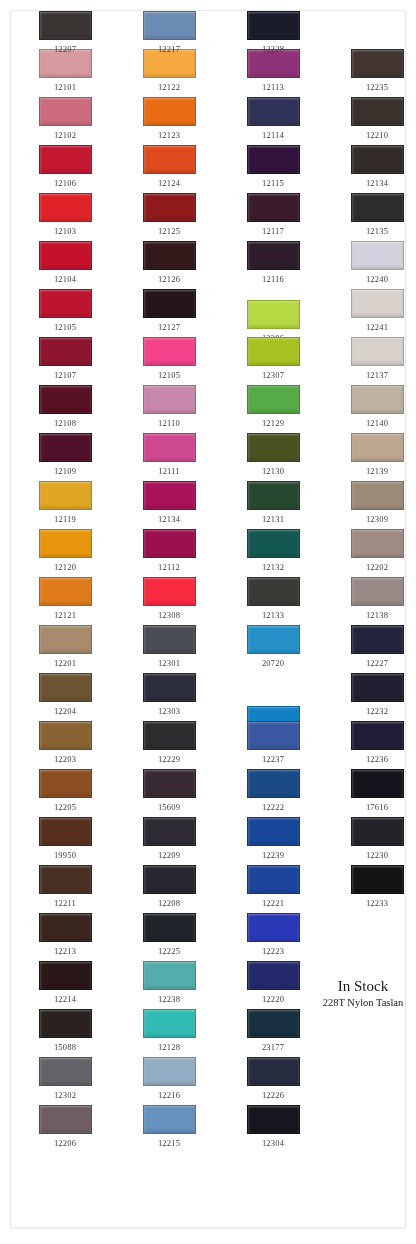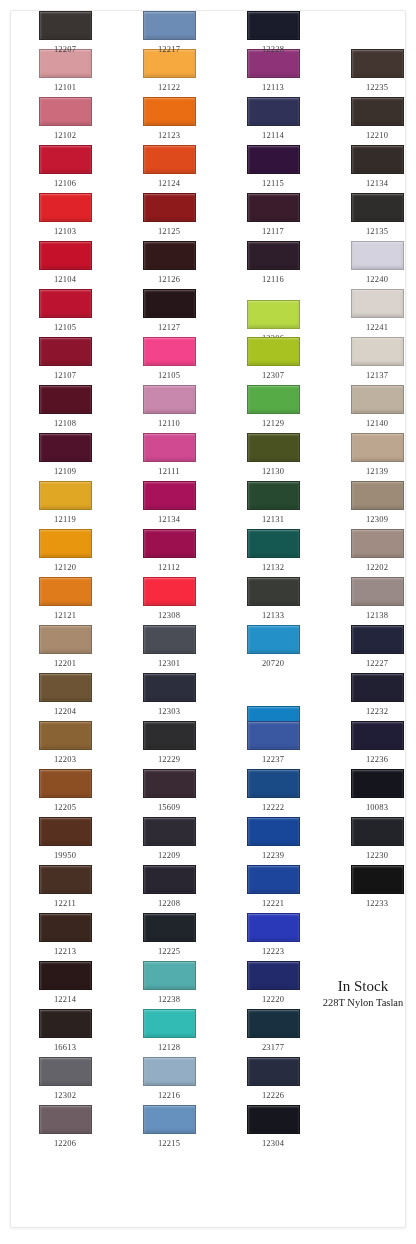--- a/index.html
+++ b/index.html
@@ -332,21 +332,21 @@
       <div class="swatch-cell" style="left: 128px; top: 758px;">
         <div class="swatch-chip" style="background: rgb(58, 42, 51); width: 53px; height: 29px;"></div>
         <div class="swatch-label">15609</div>
       </div>
       <div class="swatch-cell" style="left: 232px; top: 758px;">
         <div class="swatch-chip" style="background: rgb(27, 75, 134); width: 53px; height: 29px;"></div>
         <div class="swatch-label">12222</div>
       </div>
       <div class="swatch-cell" style="left: 336px; top: 758px;">
         <div class="swatch-chip" style="background: rgb(21, 21, 30); width: 53px; height: 29px;"></div>
-        <div class="swatch-label">10083</div>
+        <div class="swatch-label">17616</div>
       </div>
       <div class="swatch-cell" style="left: 24px; top: 806px;">
         <div class="swatch-chip" style="background: rgb(87, 48, 31); width: 53px; height: 29px;"></div>
         <div class="swatch-label">19950</div>
       </div>
       <div class="swatch-cell" style="left: 128px; top: 806px;">
         <div class="swatch-chip" style="background: rgb(46, 43, 53); width: 53px; height: 29px;"></div>
         <div class="swatch-label">12209</div>
       </div>
       <div class="swatch-cell" style="left: 232px; top: 806px;">
@@ -392,21 +392,21 @@
       <div class="swatch-cell" style="left: 128px; top: 950px;">
         <div class="swatch-chip" style="background: rgb(82, 173, 172); width: 53px; height: 29px;"></div>
         <div class="swatch-label">12238</div>
       </div>
       <div class="swatch-cell" style="left: 232px; top: 950px;">
         <div class="swatch-chip" style="background: rgb(34, 42, 108); width: 53px; height: 29px;"></div>
         <div class="swatch-label">12220</div>
       </div>
       <div class="swatch-cell" style="left: 24px; top: 998px;">
         <div class="swatch-chip" style="background: rgb(43, 34, 32); width: 53px; height: 29px;"></div>
-        <div class="swatch-label">16613</div>
+        <div class="swatch-label">15088</div>
       </div>
       <div class="swatch-cell" style="left: 128px; top: 998px;">
         <div class="swatch-chip" style="background: rgb(50, 187, 180); width: 53px; height: 29px;"></div>
         <div class="swatch-label">12128</div>
       </div>
       <div class="swatch-cell" style="left: 232px; top: 998px;">
         <div class="swatch-chip" style="background: rgb(24, 48, 63); width: 53px; height: 29px;"></div>
         <div class="swatch-label">23177</div>
       </div>
       <div class="swatch-cell" style="left: 24px; top: 1046px;">

